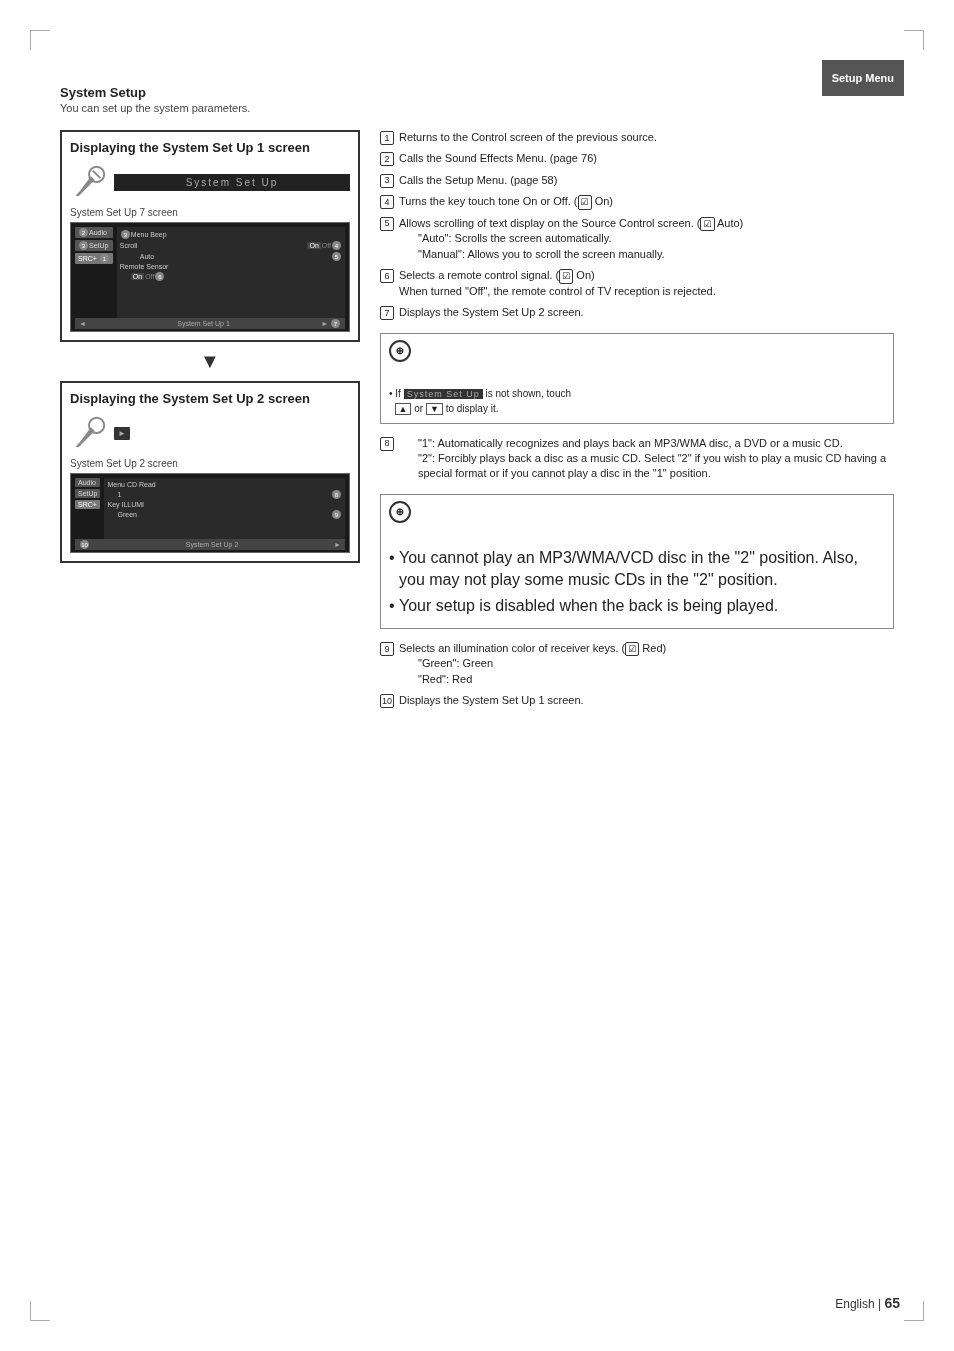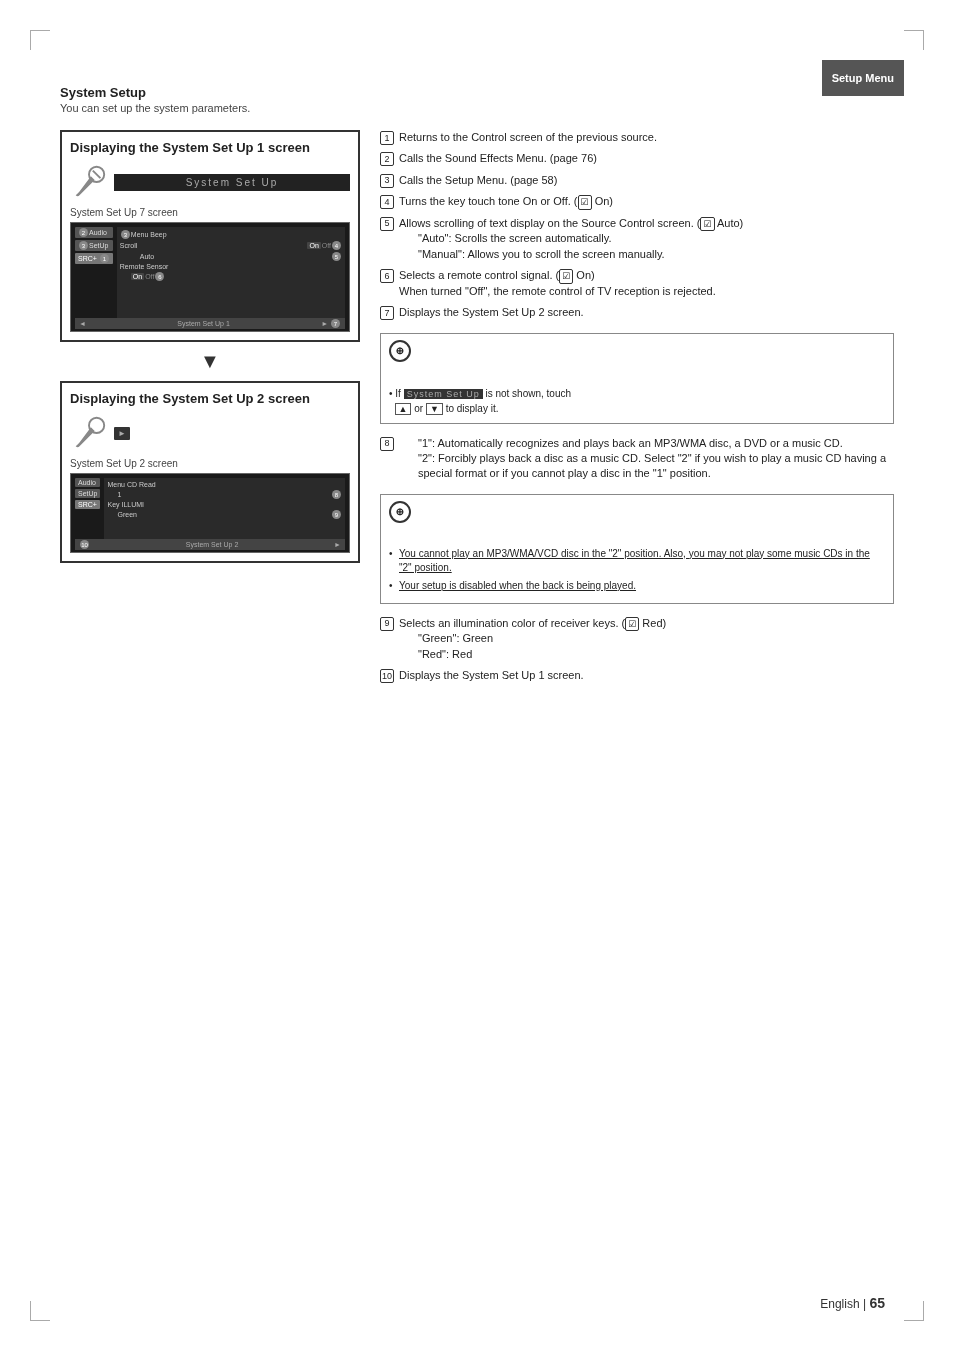--- a/index.html
+++ b/index.html
@@ -271,21 +271,21 @@
       font-size: 9px;
       border: 1px solid #333;
       padding: 0 2px;
       border-radius: 2px;
     }
 
     
     .page-footer {
       position: absolute;
       bottom: 40px;
-      right: 69px;
+      right: 54px;
       font-size: 12px;
       color: #333;
     }
 
     .page-footer .lang {
       color: #333;
     }
 
     .page-footer .page-num {
       font-weight: bold;
@@ -305,23 +305,22 @@
     .device-icon-svg {
       width: 38px;
       height: 38px;
       margin-right: 6px;
     }
 
     .note-bullet {
       margin-bottom: 4px;
       padding-left: 10px;
       position: relative;
-      font-size: 10px;
+      font-size: 16px;
       line-height: 1.4;
-      text-decoration: underline;
     }
     .note-bullet::before {
       content: '•';
       position: absolute;
       left: 0;
     }
   </style>
 </head>
 <body>
 

